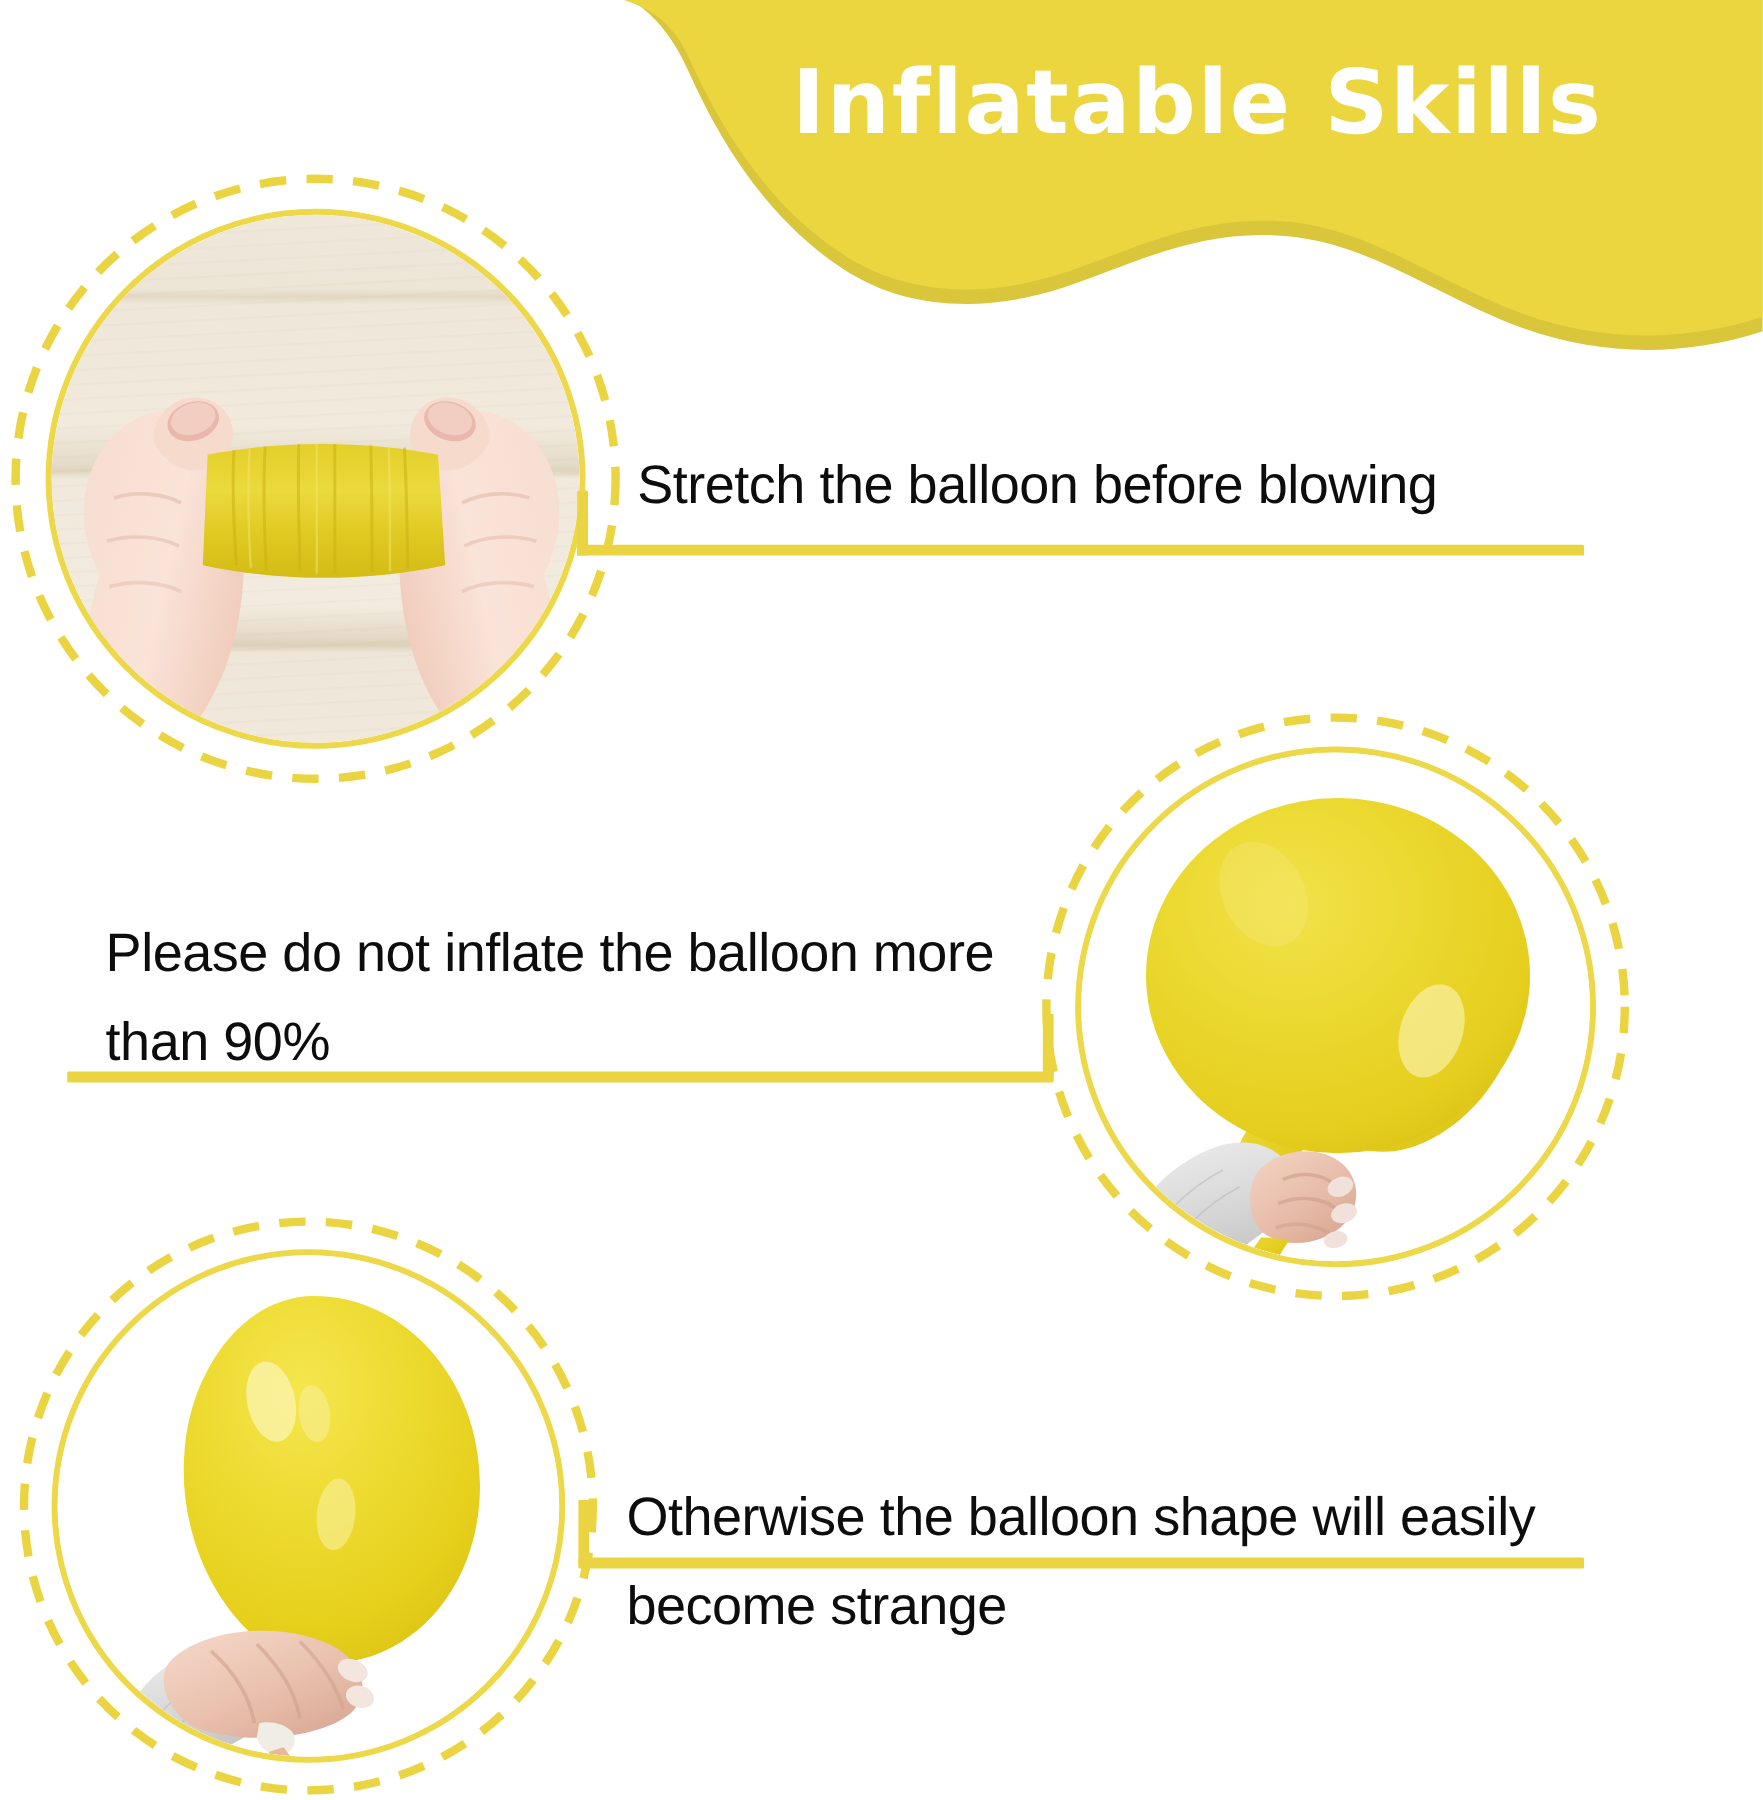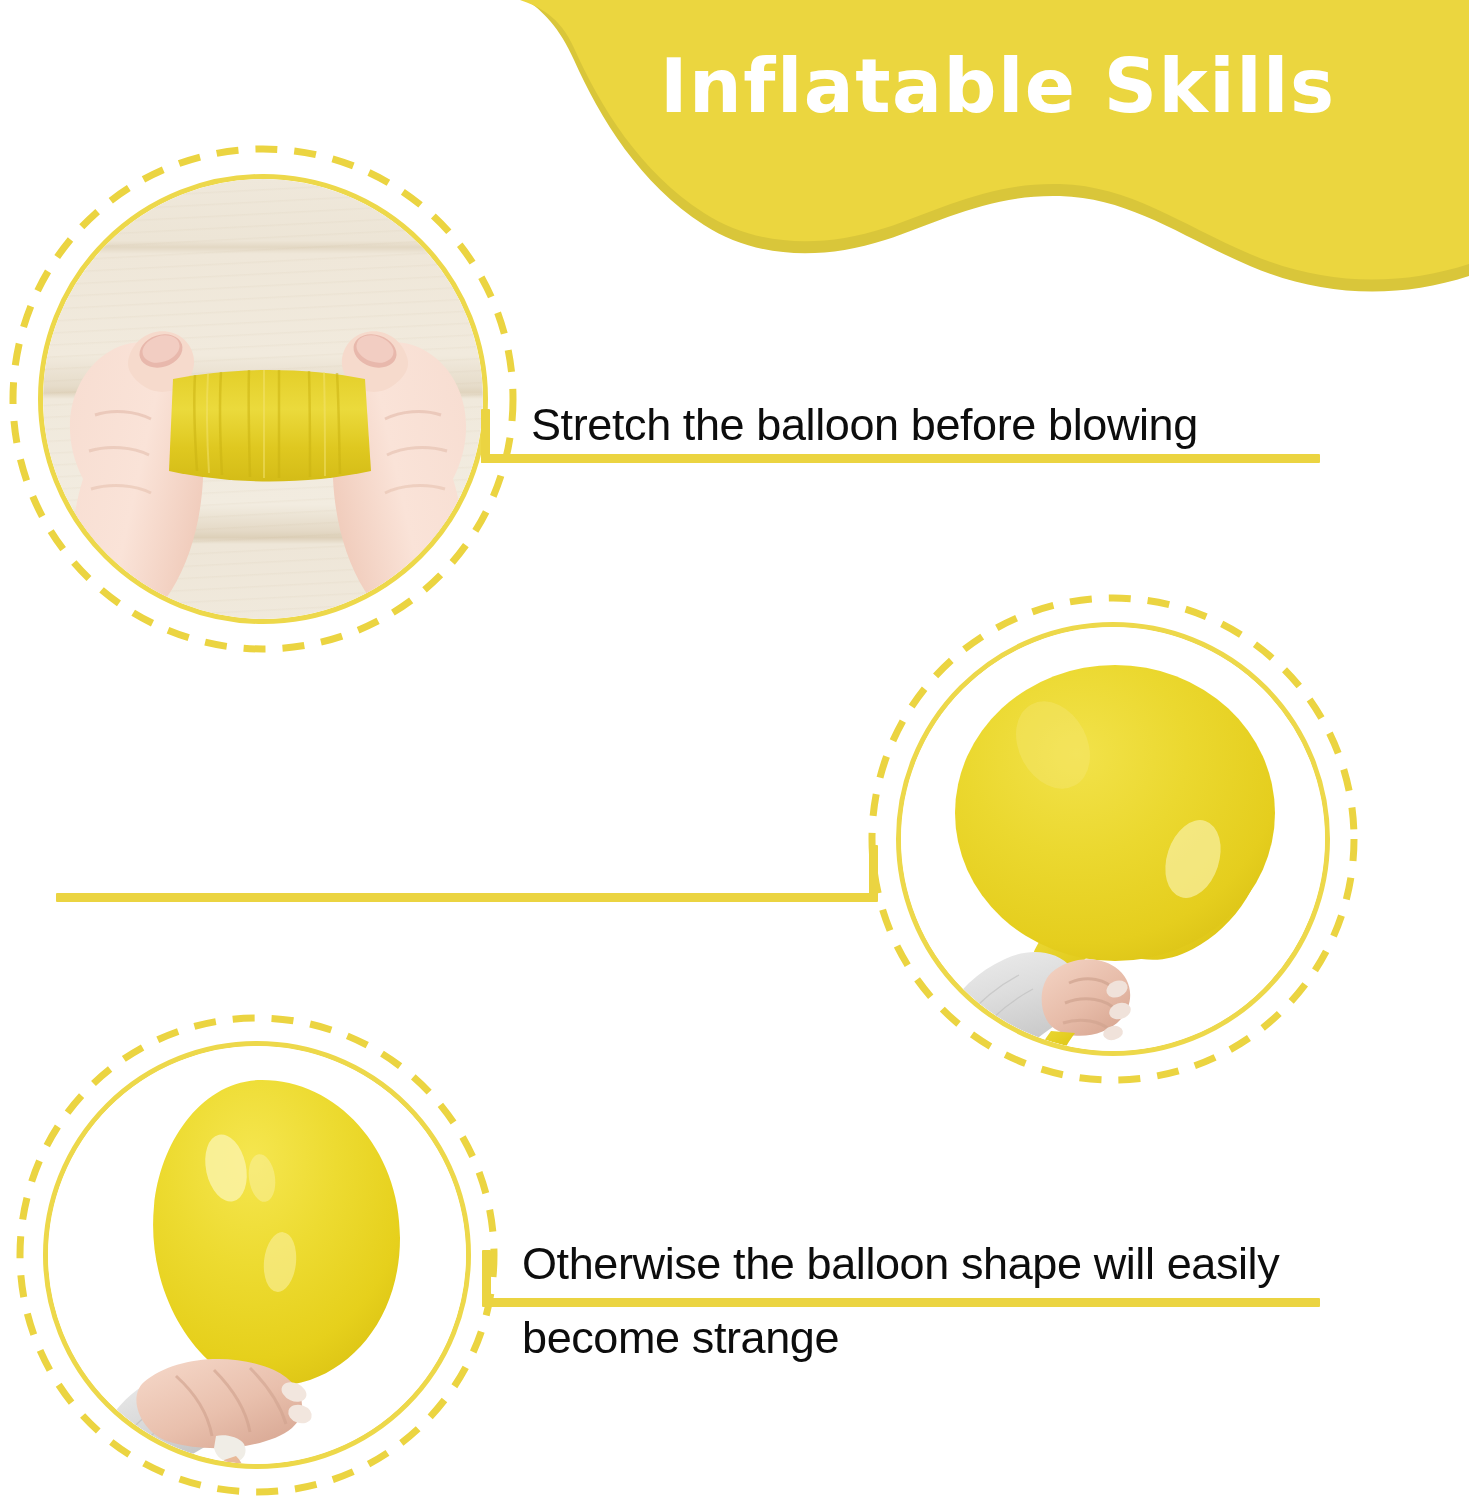--- a/index.html
+++ b/index.html
@@ -238,21 +238,21 @@
           <g stroke="#F3E472" stroke-width="2" opacity="0.5" fill="none">
             <path d="M 165 195 C 163 230 164 262 166 294"></path>
             <path d="M 221 191 C 221 226 221 260 221 299"></path>
             <path d="M 281 193 C 282 228 282 261 282 297"></path>
           </g>
         </svg>
       </div>
     </div>
   </div>
 
-  <div class="caption" style="left:531px; top:388px; width:790px;">Stretch the balloon before blowing</div>
+  <div class="caption" style="left:531px; top:367px; width:790px;">Stretch the balloon before blowing</div>
   <div class="rule-tick" style="left:481px; top:409px; height:54px;"></div>
   <div class="rule" style="left:481px; top:454px; width:839px;"></div>
 
   <div class="circle-frame" style="left:866px; top:592px; width:494px; height:494px;">
     <svg class="dashed-ring" width="494" height="494" viewBox="0 0 494 494">
       <circle cx="247" cy="247" r="241" fill="none" stroke="#EBD441" stroke-width="7" stroke-dasharray="22 17" stroke-linecap="butt"></circle>
     </svg>
     <div class="photo-disc" style="left:30px; top:30px; width:434px; height:434px;">
       <div class="photo-inner" style="background:#ffffff;">
         <svg width="434" height="434" viewBox="0 0 434 434" style="position:absolute;inset:0;">
@@ -321,20 +321,22 @@
           <ellipse cx="216" cy="362" rx="11" ry="8" fill="#F0E2DA" transform="rotate(-22 216 362)"></ellipse>
           <ellipse cx="219" cy="384" rx="11" ry="8" fill="#F0E2DA" transform="rotate(-18 219 384)"></ellipse>
           <ellipse cx="212" cy="406" rx="10" ry="7" fill="#F0E2DA" transform="rotate(-12 212 406)"></ellipse>
 
           <path d="M 150 404 C 140 418 132 430 130 434 L 158 434 C 162 424 168 414 174 406 Z" fill="url(#neckA)"></path>
         </svg>
       </div>
     </div>
   </div>
 
+  <div class="caption" style="left:88px; top:757px; width:800px;">Please do not inflate the balloon more
+than 90%</div>
   <div class="rule" style="left:56px; top:893px; width:822px;"></div>
   <div class="rule-tick" style="left:869px; top:845px; height:54px;"></div>
 
   <div class="circle-frame" style="left:14px; top:1012px; width:486px; height:486px;">
     <svg class="dashed-ring" width="486" height="486" viewBox="0 0 486 486">
       <circle cx="243" cy="243" r="237" fill="none" stroke="#EBD441" stroke-width="7" stroke-dasharray="22 17" stroke-linecap="butt"></circle>
     </svg>
     <div class="photo-disc" style="left:29px; top:29px; width:428px; height:428px;">
       <div class="photo-inner" style="background:#ffffff;">
         <svg width="428" height="428" viewBox="0 0 428 428" style="position:absolute;inset:0;">

